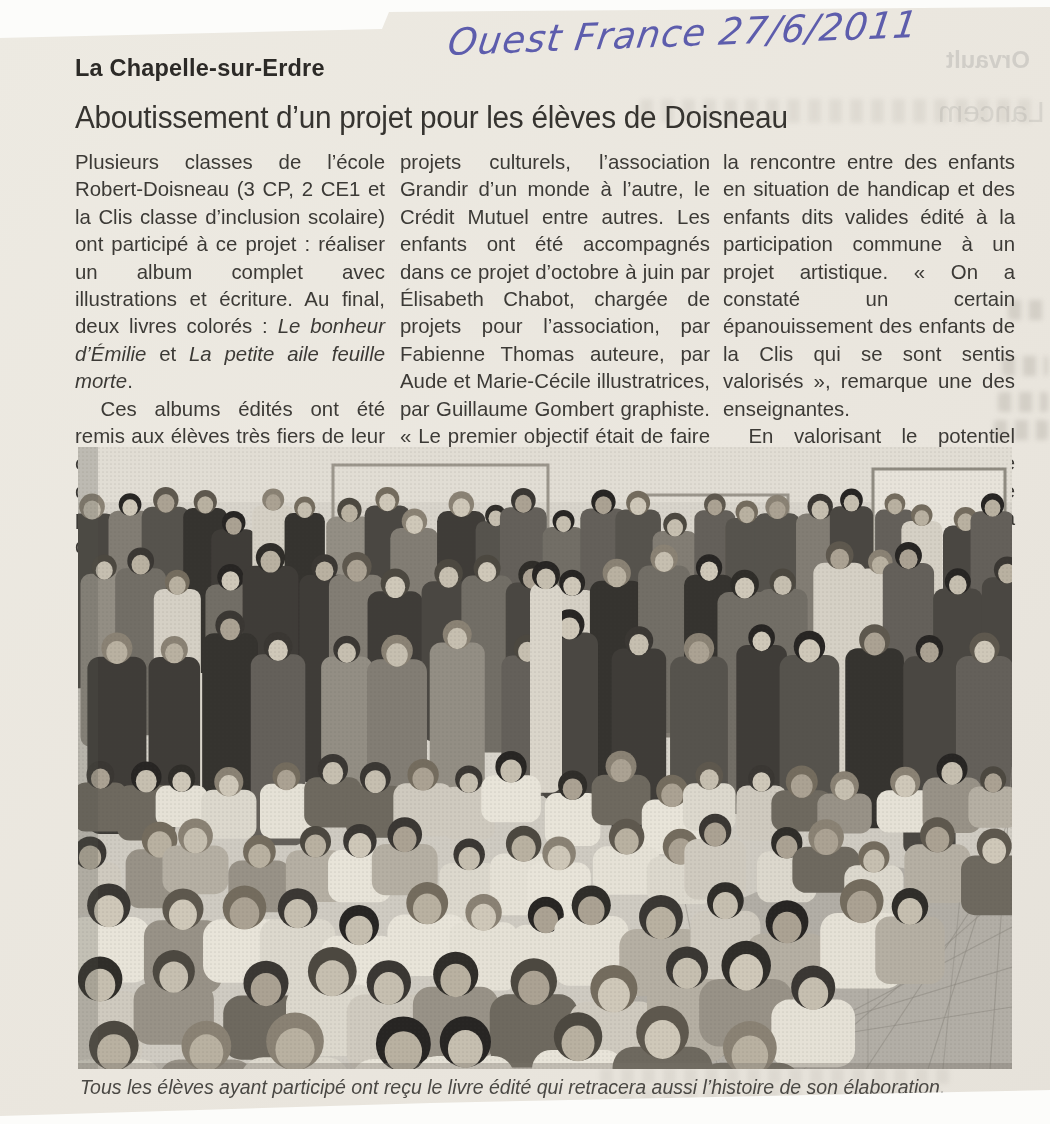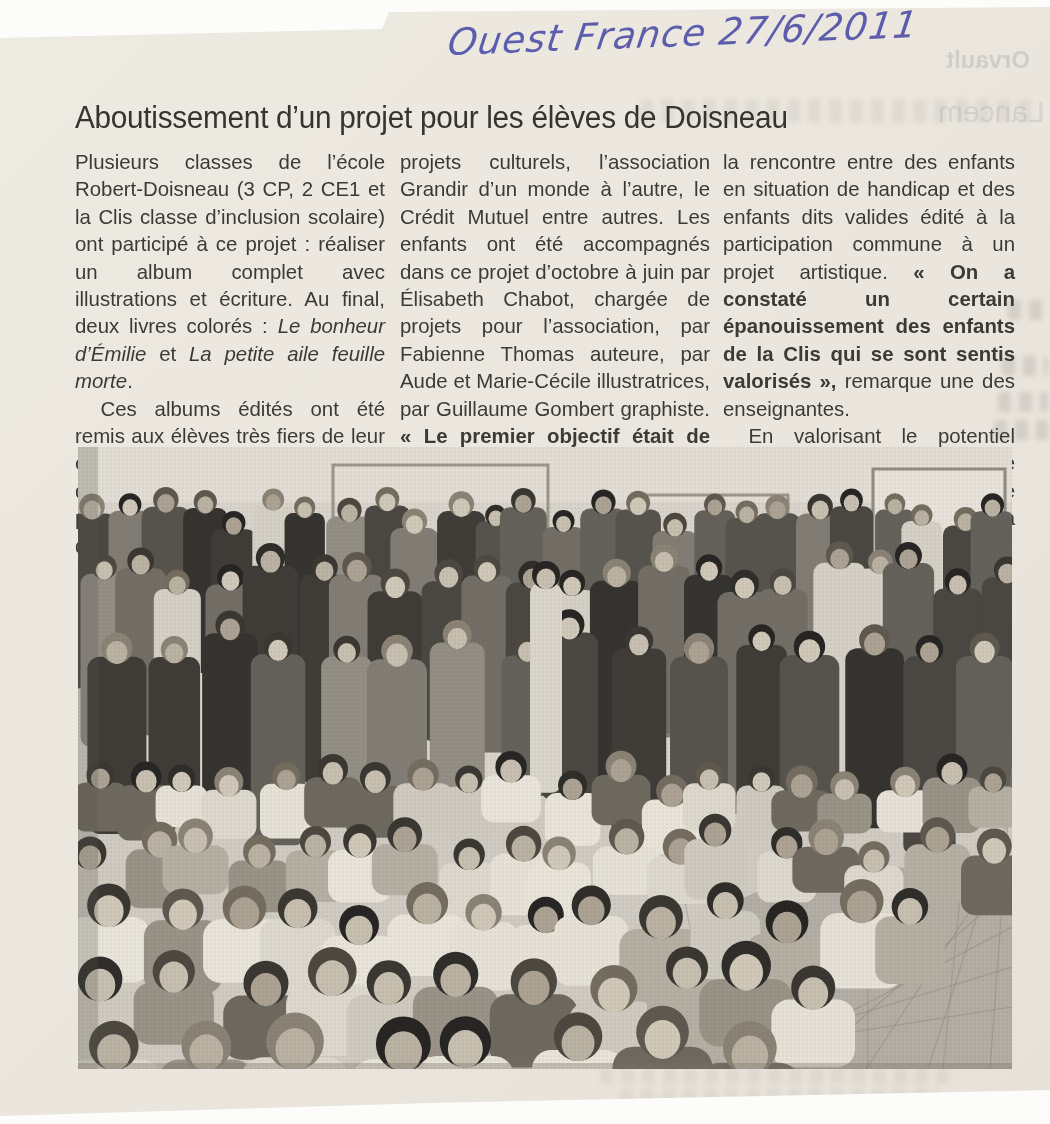--- a/index.html
+++ b/index.html
@@ -17,21 +17,21 @@
   .ghost{position:absolute;color:#90908f;transform:scaleX(-1);white-space:nowrap;
         font-family:"Liberation Sans",sans-serif;}
   .ghost-orvault{left:946px;top:46px;font-size:24px;font-weight:bold;opacity:.28;}
   .ghost-lancem{left:938px;top:95px;font-size:30px;opacity:.20;}
   .smear{position:absolute;filter:blur(2.5px);border-radius:4px;
         background:repeating-linear-gradient(90deg,rgba(125,120,110,.20) 0 13px,rgba(125,120,110,0) 13px 21px);}
   .col{position:absolute;top:149px;text-align:justify;color:#3c3a36;font-size:20.4px;line-height:27.4px;}
   .col p{margin:0;}
   .col p.indent{text-indent:1.25em;}
   .col .i{font-style:italic;}
-  .col .b{font-weight:bold;}
+  .col .b{font-weight:normal;}
   .photo{position:absolute;left:78px;top:447px;width:934px;height:622px;background:#cfcbc2;overflow:hidden;}
   .photo svg{display:block;width:100%;height:100%;}
   .caption{position:absolute;left:80px;top:1076px;width:935px;font-size:19.5px;font-style:italic;color:#4a4844;}
 </style>
 </head>
 <body>
 
 <div class="page">
   <div class="clipping">
 
@@ -40,20 +40,21 @@
     <div class="ghost ghost-lancem">Lancem</div>
 
     <div class="smear" style="left:640px;top:99px;width:400px;height:24px;opacity:.55;"></div>
     <div class="smear" style="left:1008px;top:300px;width:40px;height:20px;"></div>
     <div class="smear" style="left:1002px;top:356px;width:46px;height:20px;"></div>
     <div class="smear" style="left:998px;top:392px;width:50px;height:20px;"></div>
     <div class="smear" style="left:994px;top:420px;width:54px;height:20px;"></div>
     <div class="smear" style="left:600px;top:1068px;width:350px;height:16px;opacity:.5;"></div>
     <div class="smear" style="left:620px;top:1088px;width:320px;height:16px;opacity:.45;"></div>
 
+    <div class="kicker">La Chapelle-sur-Erdre</div>
     <div class="headline">Aboutissement d’un projet pour les élèves de Doisneau</div>
 
     <div class="col" style="left:75px;width:310px;">
         <p><span>Plusieurs classes de l’école Robert-Doisneau (3 CP, 2 CE1 et la Clis classe d’inclusion scolaire) ont participé à ce projet : réaliser un album complet avec illustrations et écriture. Au final, deux livres colorés : </span><span class="i">Le bonheur d’Émilie</span><span> et </span><span class="i">La petite aile feuille morte</span><span>.</span></p>
         <p class="indent"><span>Ces albums édités ont été remis aux élèves très fiers de leur œuvre vendredi 24, en présence de leurs parents, des différents partenaires du projet : la Ville dans le cadre des</span></p>
       </div>
     <div class="col" style="left:400px;width:310px;">
         <p><span>projets culturels, l’association Grandir d’un monde à l’autre, le Crédit Mutuel entre autres. Les enfants ont été accompagnés dans ce projet d’octobre à juin par Élisabeth Chabot, chargée de projets pour l’association, par Fabienne Thomas auteure, par Aude et Marie-Cécile illustratrices, par Guillaume Gombert graphiste. </span><span class="b">« Le premier objectif était de faire vivre aux enfants la création d’un livre »,</span><span> déclare Élisabeth Chabot.</span></p>
         <p class="indent"><span>Un autre objectif était de permettre</span></p>
       </div>
@@ -495,14 +496,15 @@
             <pattern id="ht" width="4" height="4" patternUnits="userSpaceOnUse">
               <circle cx="1" cy="1" r="0.85" fill="#45433e"></circle>
             </pattern>
           </defs>
           <rect x="0" y="0" width="934" height="622" fill="url(#ht)" opacity="0.13"></rect>
           <rect x="0" y="0" width="20" height="622" fill="#55524c" opacity="0.25"></rect>
           <rect x="0" y="616" width="934" height="6" fill="#77736b" opacity="0.35"></rect>
         </svg>
     </div>
 
+    <div class="caption">Tous les élèves ayant participé ont reçu le livre édité qui retracera aussi l’histoire de son élaboration.</div>
   </div>
 </div>
 
 </body></html>

